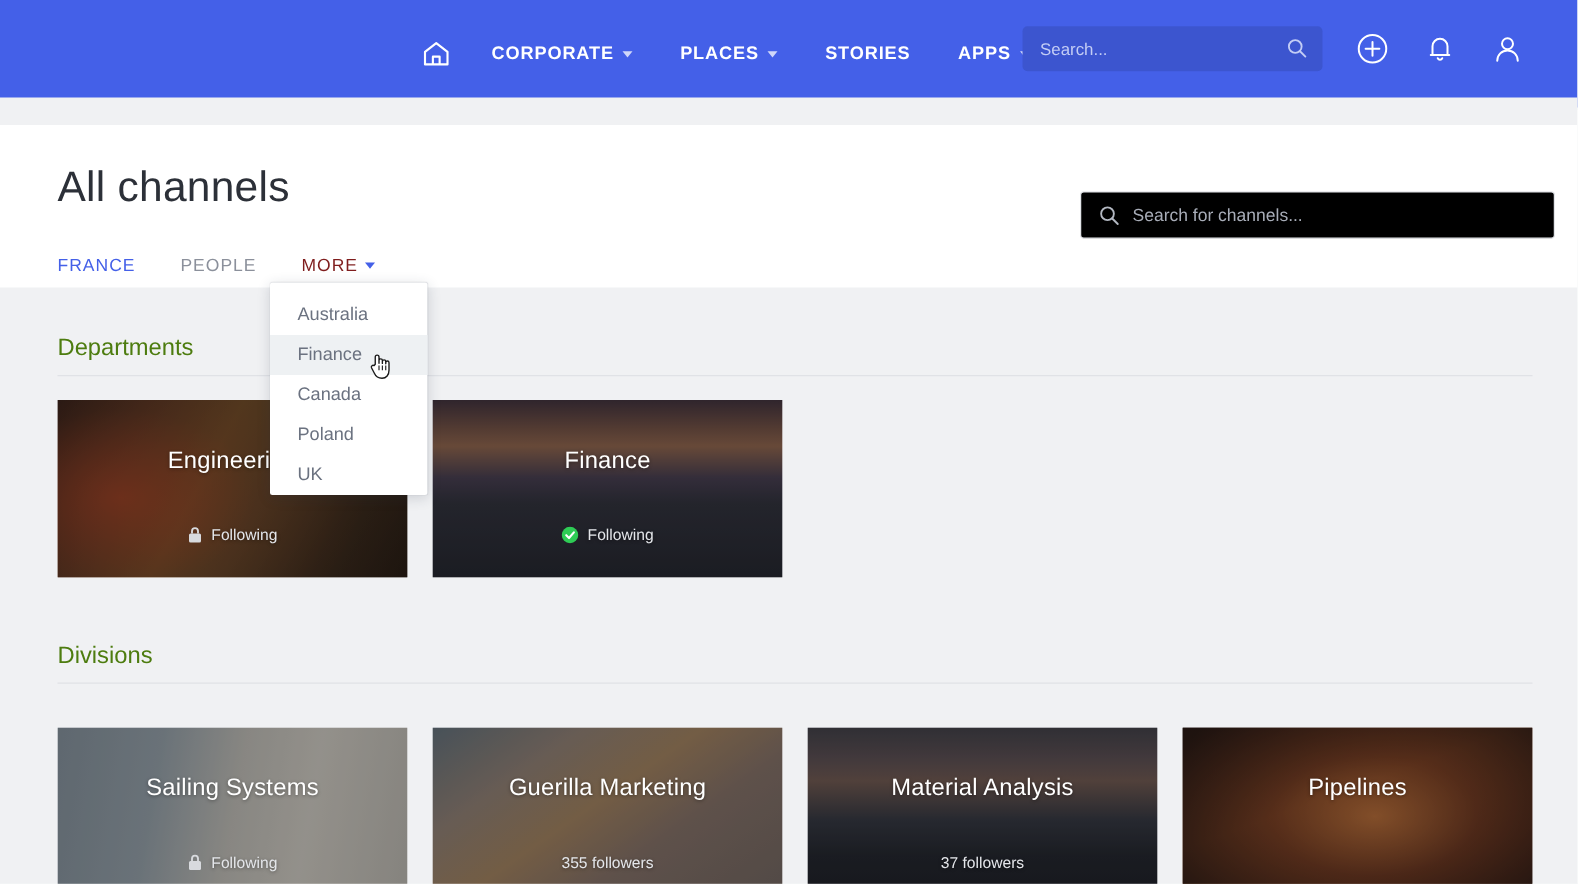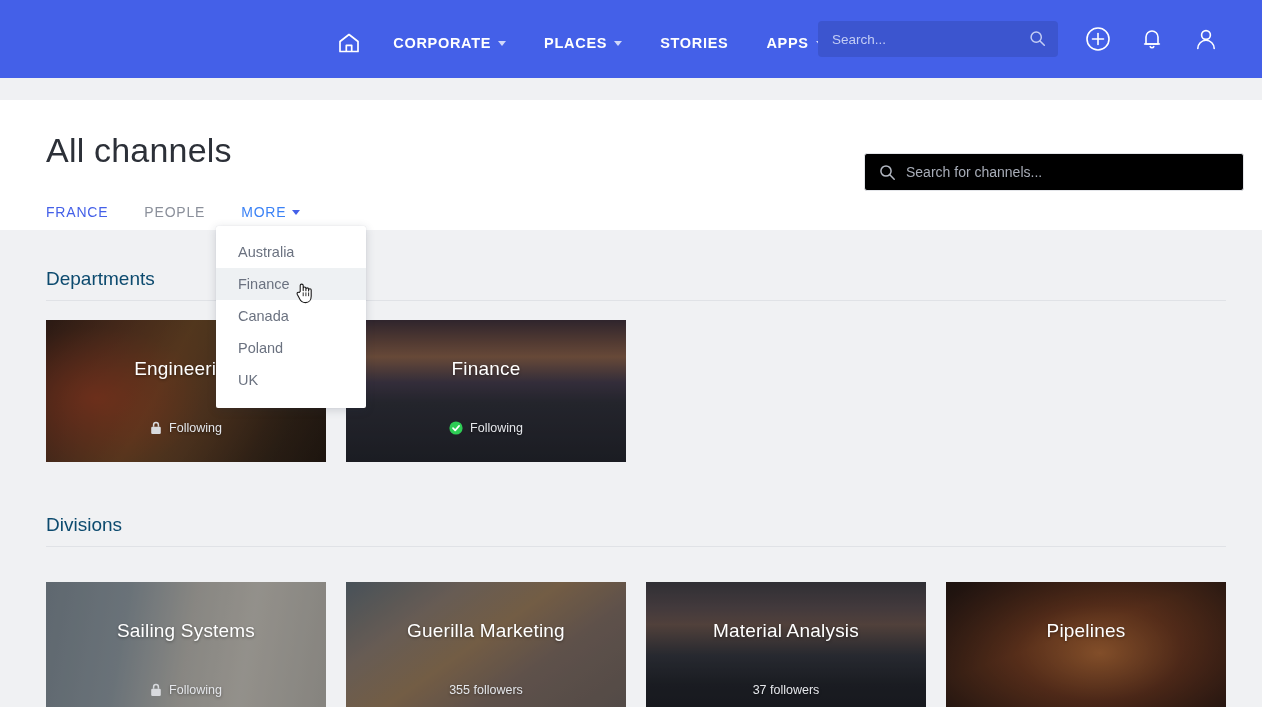--- a/index.html
+++ b/index.html
@@ -67,48 +67,48 @@
   }
   .channel-search input::placeholder { color: #a8adb8; }
 
   .tabs { position: absolute; left: 46px; top: 104px; display: flex; align-items: flex-start; }
   .tab {
     font-size: 14px; letter-spacing: 0.8px; color: #8b909b; cursor: pointer;
     padding-bottom: 22px; margin-right: 36px; position: relative;
     display: flex; align-items: center;
   }
   .tab.active { color: #4460e8; text-align: center; }
-  .tab.blue { color: #3b82f6; }
+  .tab.blue { color: #7f1d1d; }
   .tab.active::after {
     content: ""; position: absolute; left: 0; right: 0; bottom: 0;
     height: 3px; background: #4460e8;
   }
   .tab .caret {
     display: inline-block; margin-left: 6px;
     width: 0; height: 0; border-left: 4.5px solid transparent; border-right: 4.5px solid transparent;
     border-top: 5px solid #4460e8;
   }
 
   
   .dropdown {
-    position: absolute; left: 216px; top: 226px; width: 150px;
+    position: absolute; left: 216px; top: 226px; width: 126px;
     background: #ffffff; border-radius: 2px;
     box-shadow: 0 2px 10px rgba(40,50,70,0.18), 0 0 1px rgba(40,50,70,0.18);
-    padding: 10px 0 12px 0; z-index: 40;
+    padding: 10px 0 0 0; z-index: 40;
   }
   .dd-item {
     height: 32px; display: flex; align-items: center;
     padding-left: 22px; font-size: 14.5px; color: #6b7280; cursor: pointer;
   }
   .dd-item.hover { background: #eef1f3; }
 
   
   .content { position: absolute; top: 230px; left: 0; width: 1262px; bottom: 0; background: #f0f1f3; }
   .section-title {
-    position: absolute; left: 46px; font-size: 19px; color: #0c4a6e; font-weight: normal;
+    position: absolute; left: 46px; font-size: 19px; color: #4d7c0f; font-weight: normal;
   }
   .divider { position: absolute; left: 46px; width: 1180px; height: 1px; background: #e0e2e6; }
 
   .cards { position: absolute; left: 46px; display: flex; gap: 20px; }
   .card {
     position: relative; width: 280px; height: 142px;
     overflow: hidden; cursor: pointer;
   }
   .card-img { position: absolute; inset: 0; }
   .card-title {

